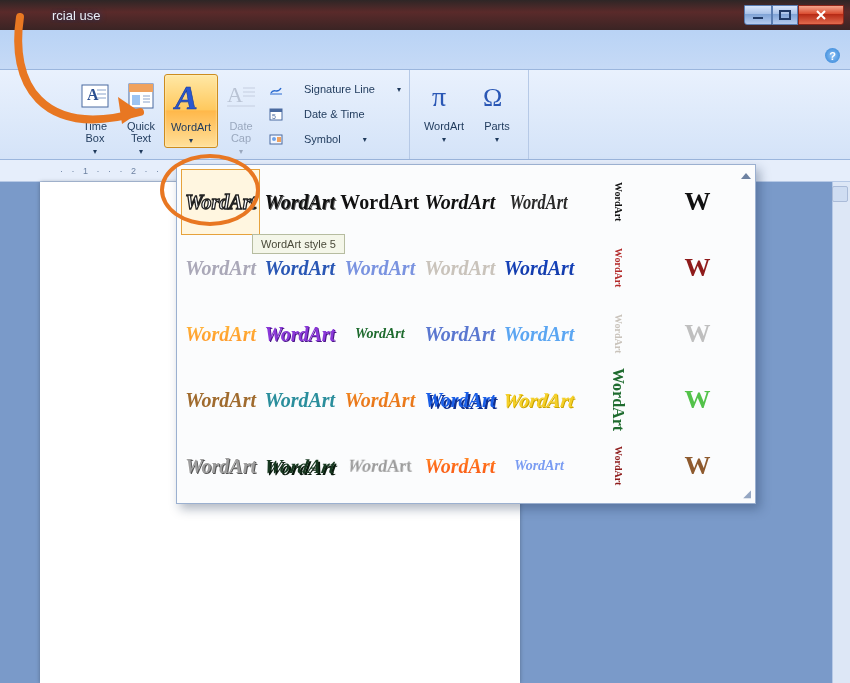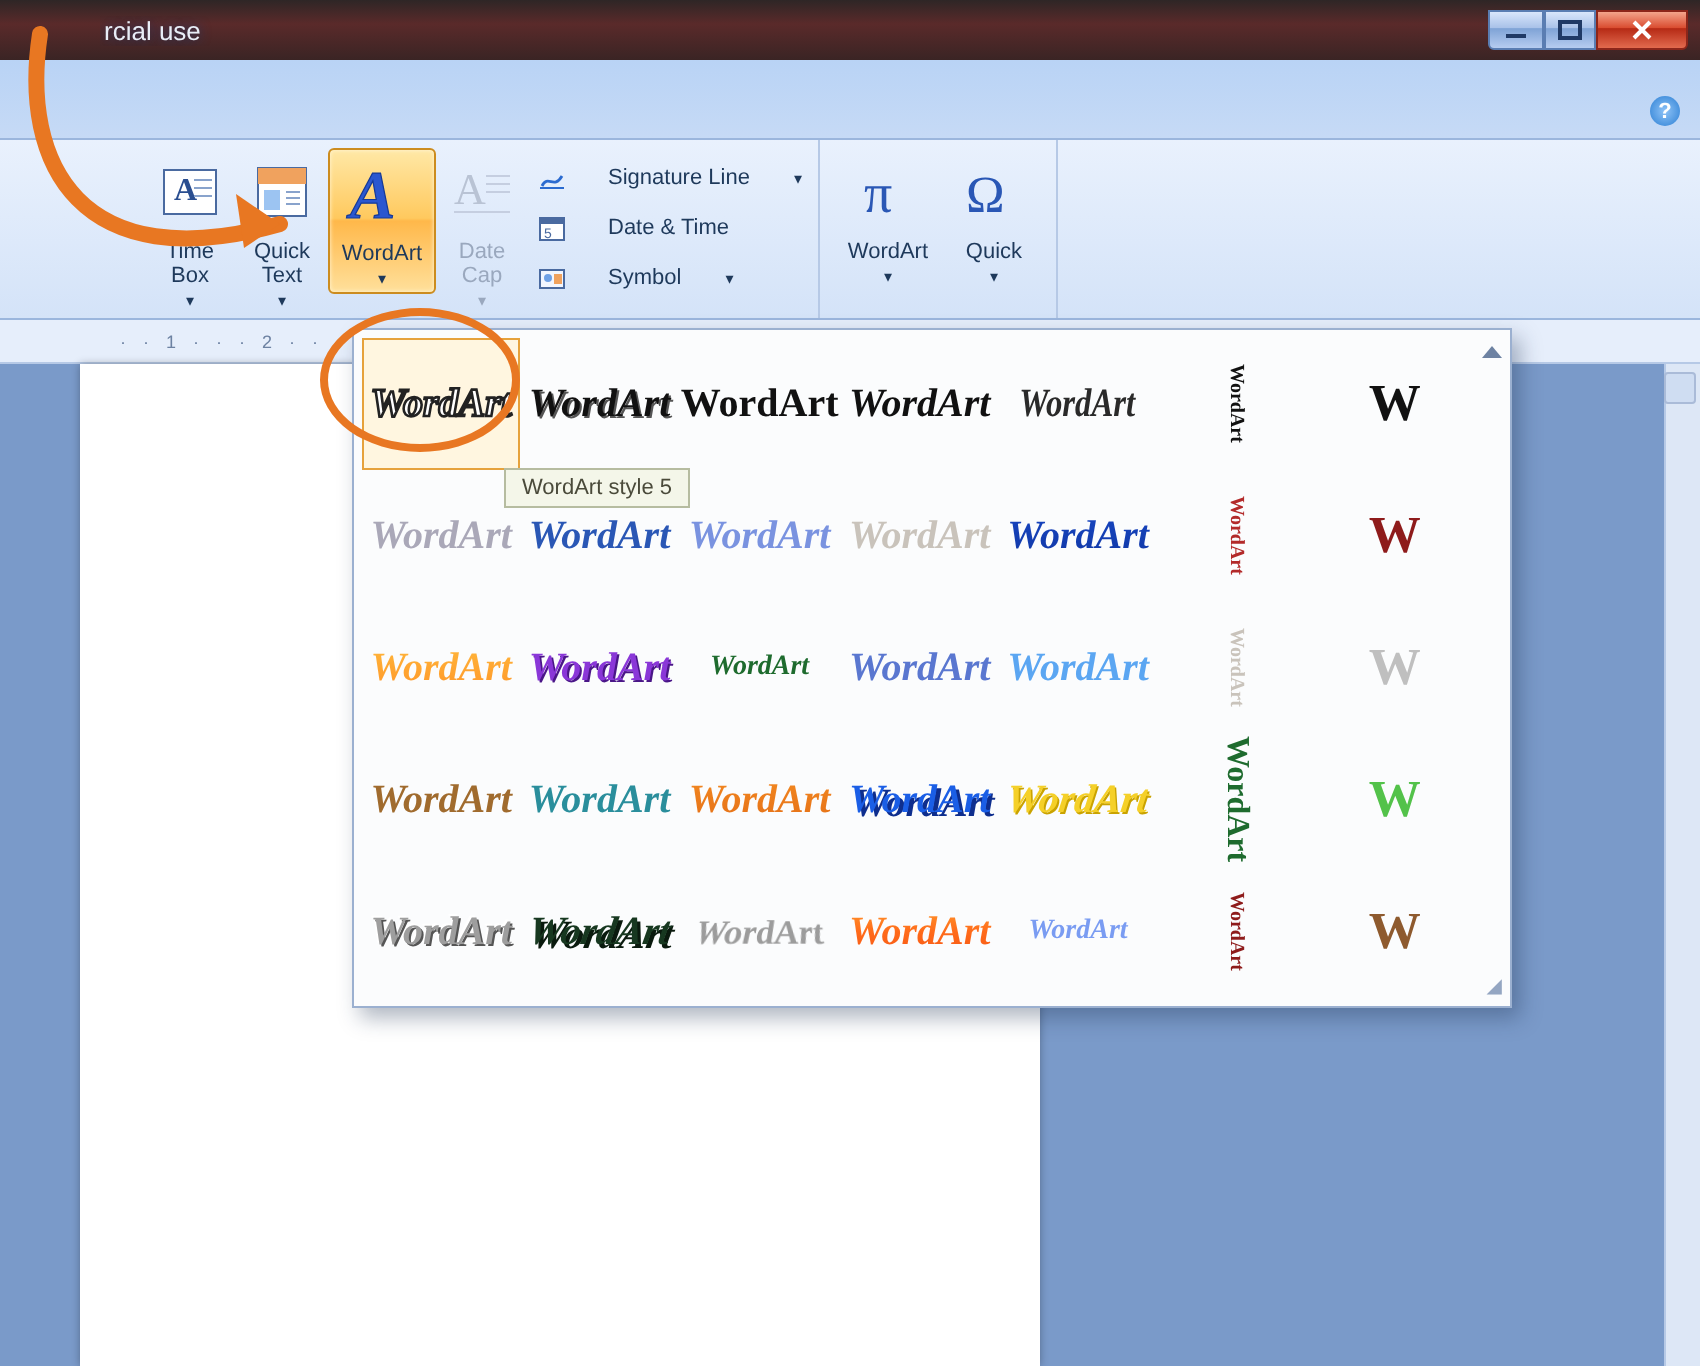--- a/index.html
+++ b/index.html
@@ -401,21 +401,21 @@
           </svg>
       </div>
       <div class="lbl"><span>WordArt</span><br><span class="caret">▾</span></div>
     </div>
     <div class="big-btn" style="width:50px">
       <div class="icon-box">
         <svg width="36" height="36">
             <text x="4" y="28" font-size="26" font-family="serif" fill="#2a57b5">Ω</text>
           </svg>
       </div>
-      <div class="lbl"><span>Quick</span><br><span class="caret">▾</span></div>
+      <div class="lbl"><span>Parts</span><br><span class="caret">▾</span></div>
     </div>
   </div>
 </div>
 
 <div class="ruler">·  ·  1  ·  ·  ·  2  ·  ·  ·</div>
 
 <div class="docarea">
   <div class="page"></div>
   <div class="vscroll"></div>
   <div class="side-btn" style="top:4px"></div>

